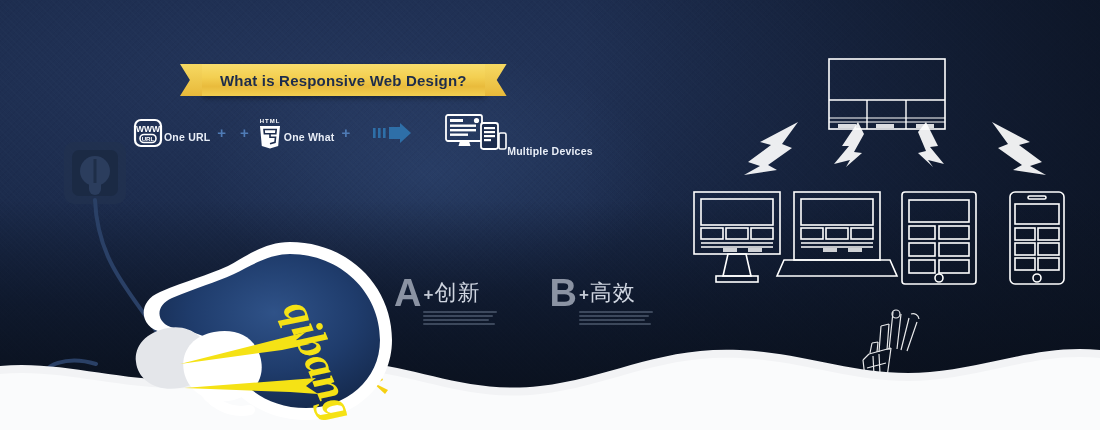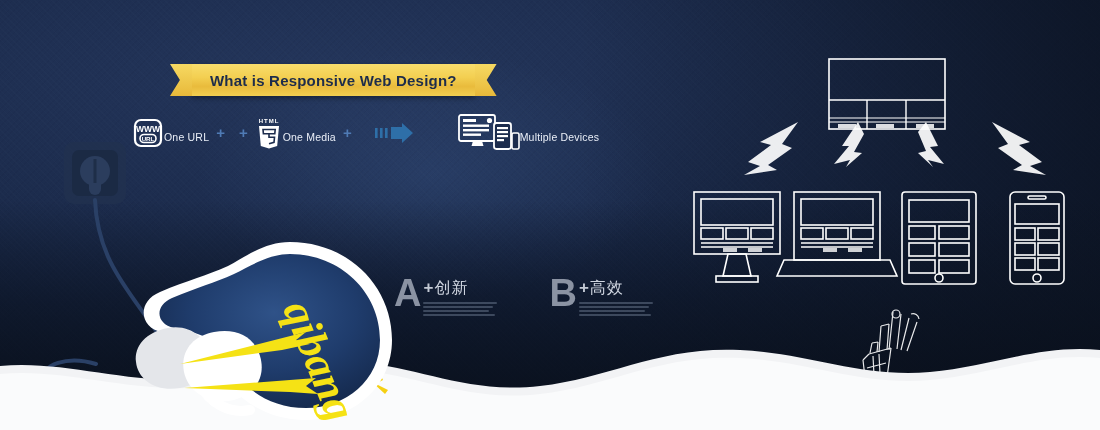--- a/index.html
+++ b/index.html
@@ -15,46 +15,46 @@
   .bg-right-dark{position:absolute;right:0;top:0;width:520px;height:430px;
     background:linear-gradient(to right, rgba(10,17,30,0) 0%, rgba(11,18,32,.45) 60%, rgba(11,18,32,.75) 100%);}
   .bg-texture{position:absolute;inset:0;opacity:.5;
     background-image:
       repeating-linear-gradient(45deg, rgba(255,255,255,.022) 0 1px, transparent 1px 4px),
       repeating-linear-gradient(-45deg, rgba(0,0,0,.05) 0 1px, transparent 1px 4px);}
   .bg-glow{position:absolute;left:120px;top:10px;width:620px;height:330px;
     background:radial-gradient(closest-side, rgba(74,110,170,.22), rgba(74,110,170,0) 75%);}
 
   
-  .ribbon{position:absolute;left:170px;top:64px;height:32px;display:flex;}
+  .ribbon{position:absolute;left:180px;top:64px;height:32px;display:flex;}
   .rb-body{height:32px;padding:0 18px;display:flex;align-items:center;justify-content:center;
     background:linear-gradient(to bottom,#f8dd6c 0%,#f3cf51 42%,#e9bb3c 70%,#f2ce50 100%);
     box-shadow:0 2px 5px rgba(0,0,0,.4);}
   .rb-text{font-size:15px;font-weight:bold;color:#1d2c4b;white-space:nowrap;letter-spacing:.2px;}
   .rb-cap{width:22px;height:32px;background:linear-gradient(to bottom,#f6d962,#e8b93a);}
   .rb-cap.left{clip-path:polygon(0 0,100% 0,100% 100%,0 100%,45% 50%);}
   .rb-cap.right{clip-path:polygon(0 0,100% 0,55% 50%,100% 100%,0 100%);}
 
   
   .formula{position:absolute;left:132px;top:116px;display:flex;align-items:flex-start;}
   .f-item{width:auto;display:flex;flex-direction:row;align-items:center;}
   .f-ico{height:34px;display:flex;align-items:center;justify-content:center;margin-bottom:7px;}
-  .f-lbl{font-size:10.5px;color:#e9eef7;white-space:nowrap;font-weight:normal;letter-spacing:.2px;}
+  .f-lbl{font-size:10.5px;color:#e9eef7;white-space:nowrap;font-weight:bold;letter-spacing:.2px;}
   .f-plus{color:#4f7bb5;font-size:15px;font-weight:bold;margin:8px 7px 0;}
   .f-arrow{margin:6px 0 0 16px;display:flex;align-items:center;}
-  .dev-item{margin-left:41px;}
+  .dev-item{margin-left:30px;align-items:flex-end;}
 
   
   .abblock{position:absolute;left:394px;top:276px;display:flex;gap:52px;}
   .ab{display:flex;align-items:flex-start;}
   .ab-letter{font-size:38px;line-height:34px;font-weight:bold;color:#8b93a3;}
   .ab-right{margin-left:2px;padding-top:2px;}
   .ab-top{display:flex;align-items:baseline;}
   .ab-plus{color:#c3c9d4;font-size:17px;font-weight:bold;}
-  .ab-cn{font-size:16px;color:#cfd5e0;margin-left:1px;letter-spacing:1px;}
+  .ab-cn{font-size:22px;color:#cfd5e0;margin-left:1px;letter-spacing:1px;}
   .ab-lines{margin-top:3px;}
   .ab-lines i{display:block;height:2px;background:rgba(170,185,210,.30);margin-bottom:2px;border-radius:1px;}
   .devices svg,.topframe svg,.arrows svg,.cup svg{display:block;}
 
   
   .ground{position:absolute;left:0;bottom:0;width:1100px;height:110px;}
   .bulb{position:absolute;left:110px;top:236px;width:300px;height:190px;}
   .sparks{position:absolute;left:370px;top:360px;}
   .socket{position:absolute;left:62px;top:140px;}
   .cord{position:absolute;left:0px;top:150px;}
@@ -114,21 +114,21 @@
 
     <div class="f-item">
       <div class="f-ico">
         <svg width="28" height="34" viewBox="0 0 28 34">
           <text x="14" y="7" font-size="6" font-weight="bold" fill="#fff" font-family="Liberation Sans, sans-serif" text-anchor="middle" letter-spacing="1">HTML</text>
           <path d="M4 10 h20 l-1.8 20 L14 32.5 5.8 30 z" fill="#fff"></path>
           <path d="M14 13.5 h6.2 l-.4 4.2 h-5.8 v3.6 h5.5l-.5 5-5 1.5" fill="none" stroke="#1c2c4d" stroke-width="1.6"></path>
           <path d="M14 13.5 H8 l.4 4.2 h5.6" fill="none" stroke="#1c2c4d" stroke-width="1.6"></path>
         </svg>
       </div>
-      <span class="f-lbl">One Media</span>
+      <span class="f-lbl">One What</span>
     </div>
 
     <span class="f-plus">+</span>
 
 
     <div class="f-arrow">
       <svg width="42" height="22" viewBox="0 0 42 22">
         <rect x="0" y="6" width="2.6" height="10" fill="#2e6fa8"></rect>
         <rect x="5" y="6" width="2.6" height="10" fill="#2e6fa8"></rect>
         <rect x="10" y="6" width="2.6" height="10" fill="#2e6fa8"></rect>

